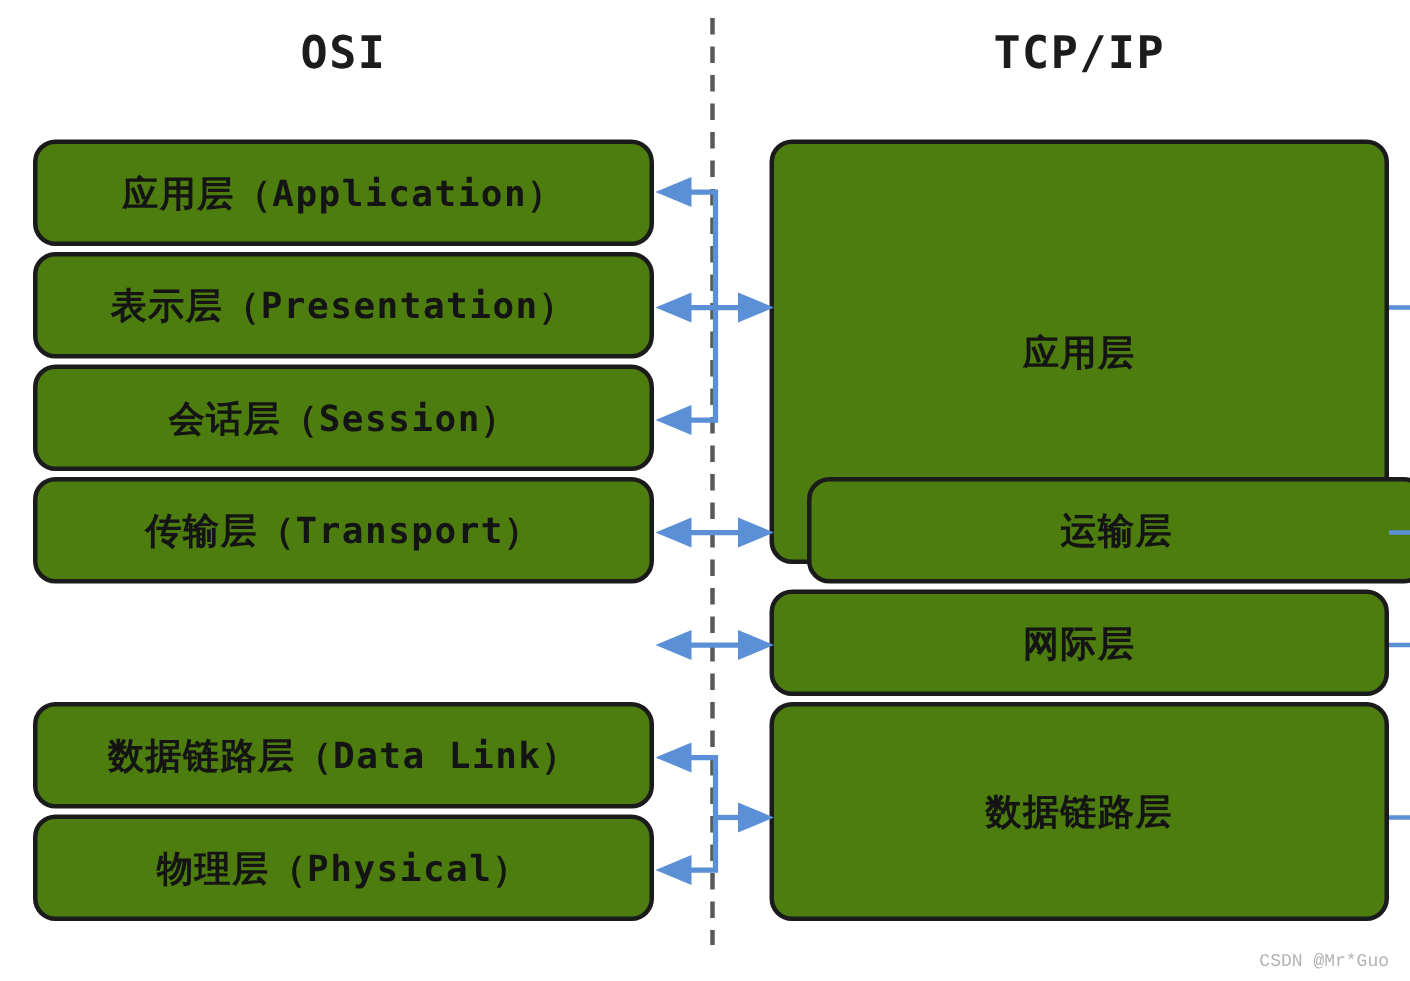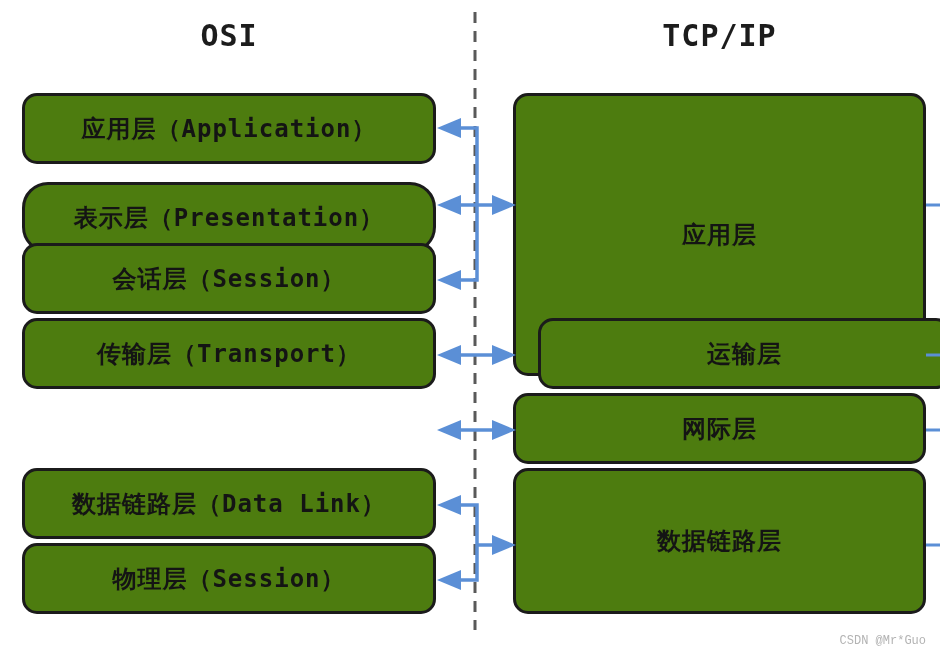--- a/index.html
+++ b/index.html
@@ -34,21 +34,21 @@
     align-items:center;
     justify-content:center;
     font-size:24px;
     font-weight:bold;
     color:#141414;
     letter-spacing:1px;
     text-align:center;
   }
   .osi{left:22px;width:414px;height:71px;}
   .tcp{left:513px;width:413px;}
-  #osi-0{top:93px;}  #osi-1{top:182px;border-radius:26px;} #osi-2{top:243px;}
+  #osi-0{top:93px;}  #osi-1{top:168px;} #osi-2{top:243px;}
   #osi-3{top:318px;} #osi-4{top:393px;} #osi-5{top:468px;} #osi-6{top:543px;}
   #tcp-0{top:93px;height:283px;}
   #tcp-1{top:318px;height:71px;margin-left:25px;}
   #tcp-2{top:393px;height:71px;}
   #tcp-3{top:468px;height:146px;}
   #arrow-layer{
     position:absolute;
     left:0;top:0;
     width:940px;height:654px;
     pointer-events:none;
@@ -68,21 +68,21 @@
 <div id="canvas">
 
   <div class="col-title" id="title-osi">OSI</div>
   <div class="col-title" id="title-tcpip">TCP/IP</div>
 
   <div class="layer-box osi" id="osi-0">应用层（Application）</div>
   <div class="layer-box osi" id="osi-1">表示层（Presentation）</div>
   <div class="layer-box osi" id="osi-2">会话层（Session）</div>
   <div class="layer-box osi" id="osi-3">传输层（Transport）</div>
   <div class="layer-box osi" id="osi-5">数据链路层（Data Link）</div>
-  <div class="layer-box osi" id="osi-6">物理层（Session）</div>
+  <div class="layer-box osi" id="osi-6">物理层（Physical）</div>
 
   <div class="layer-box tcp" id="tcp-0">应用层</div>
   <div class="layer-box tcp" id="tcp-1">运输层</div>
   <div class="layer-box tcp" id="tcp-2">网际层</div>
   <div class="layer-box tcp" id="tcp-3">数据链路层</div>
 
   <svg id="arrow-layer" width="940" height="654" viewBox="0 0 940 654" xmlns="http://www.w3.org/2000/svg">
 
     <line x1="475" y1="12" x2="475" y2="630" stroke="#595959" stroke-width="3" stroke-dasharray="11 8"></line>
 

